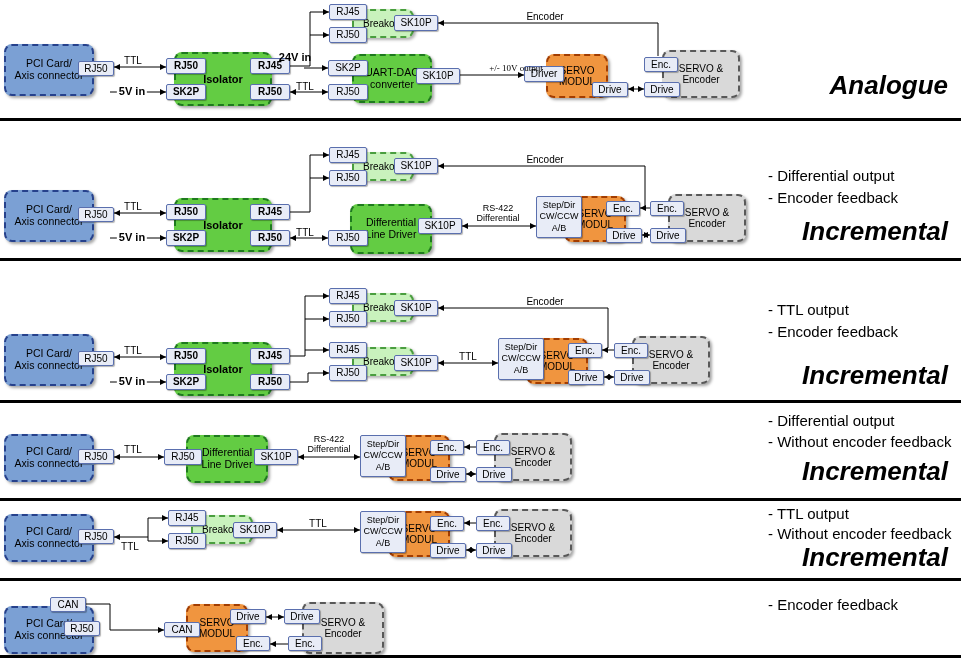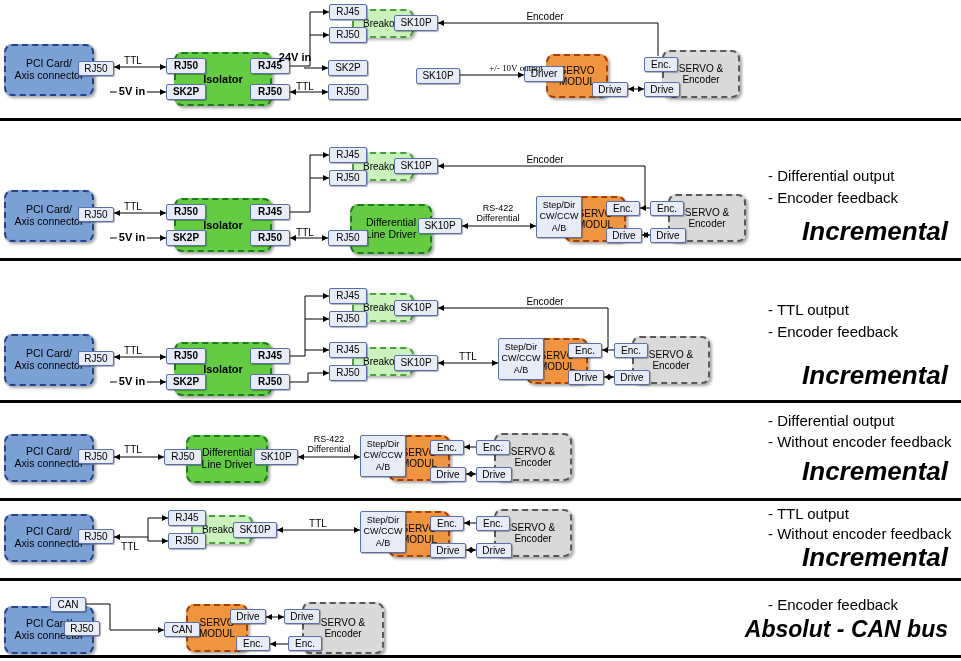--- a/index.html
+++ b/index.html
@@ -123,20 +123,24 @@
     </div>
     <div class="node port" style="left: 394px; top: 15px; width: 44px; height: 16px;">
       <div>SK10P</div>
     </div>
     <div class="node port" style="left: 328px; top: 60px; width: 40px; height: 16px;">
       <div>SK2P</div>
     </div>
     <div class="node port" style="left: 328px; top: 84px; width: 40px; height: 16px;">
       <div>RJ50</div>
     </div>
+    <div class="node green" style="left: 352px; top: 54px; width: 80px; height: 49px;">
+      <div>UART-DAC</div>
+      <div>converter</div>
+    </div>
     <div class="node port" style="left: 416px; top: 68px; width: 44px; height: 16px;">
       <div>SK10P</div>
     </div>
     <div class="node port" style="left: 524px; top: 66px; width: 40px; height: 16px;">
       <div>Driver</div>
     </div>
     <div class="node orange" style="left: 546px; top: 54px; width: 62px; height: 44px;">
       <div>SERVO</div>
       <div>MODUL</div>
     </div>
@@ -152,20 +156,21 @@
     <div class="node gray" style="left: 662px; top: 50px; width: 78px; height: 48px;">
       <div>SERVO &amp;</div>
       <div>Encoder</div>
     </div>
     <div class="lbl sm" style="top: 55px; left: 133px; transform: translateX(-50%);">TTL</div>
     <div class="lbl smb bg-white" style="top: 85px; left: 132px; transform: translateX(-50%);">5V in</div>
     <div class="lbl smb" style="top: 51px; left: 295px; transform: translateX(-50%);">24V in</div>
     <div class="lbl sm" style="top: 81px; left: 305px; transform: translateX(-50%);">TTL</div>
     <div class="lbl sm" style="top: 11px; left: 545px; transform: translateX(-50%);">Encoder</div>
     <div class="lbl tiny" style="top: 63px; left: 516px; transform: translateX(-50%); font-family: Liberation Serif, serif;">+/- 10V output</div>
+    <div class="lbl title" style="top: 70px; right: 13px;">Analogue</div>
     <div class="node port" style="left: 329px; top: 147px; width: 38px; height: 16px;">
       <div>RJ45</div>
     </div>
     <div class="node lgreen" style="left: 352px; top: 152px; width: 62px; height: 29px;">
       <div>Breakout</div>
     </div>
     <div class="node port" style="left: 329px; top: 170px; width: 38px; height: 16px;">
       <div>RJ50</div>
     </div>
     <div class="node port" style="left: 394px; top: 158px; width: 44px; height: 16px;">
@@ -439,14 +444,13 @@
       <div>SERVO &amp;</div>
       <div>Encoder</div>
     </div>
     <div class="node port" style="left: 236px; top: 636px; width: 34px; height: 15px;">
       <div>Enc.</div>
     </div>
     <div class="node port" style="left: 288px; top: 636px; width: 34px; height: 15px;">
       <div>Enc.</div>
     </div>
     <div class="lbl bullet" style="top: 596px; left: 768px;">- Encoder feedback</div>
-    <div class="lbl title2" style="top: 616px; right: 13px;">Absolut - CAN bus</div>
   </div>
 
 </body></html>

